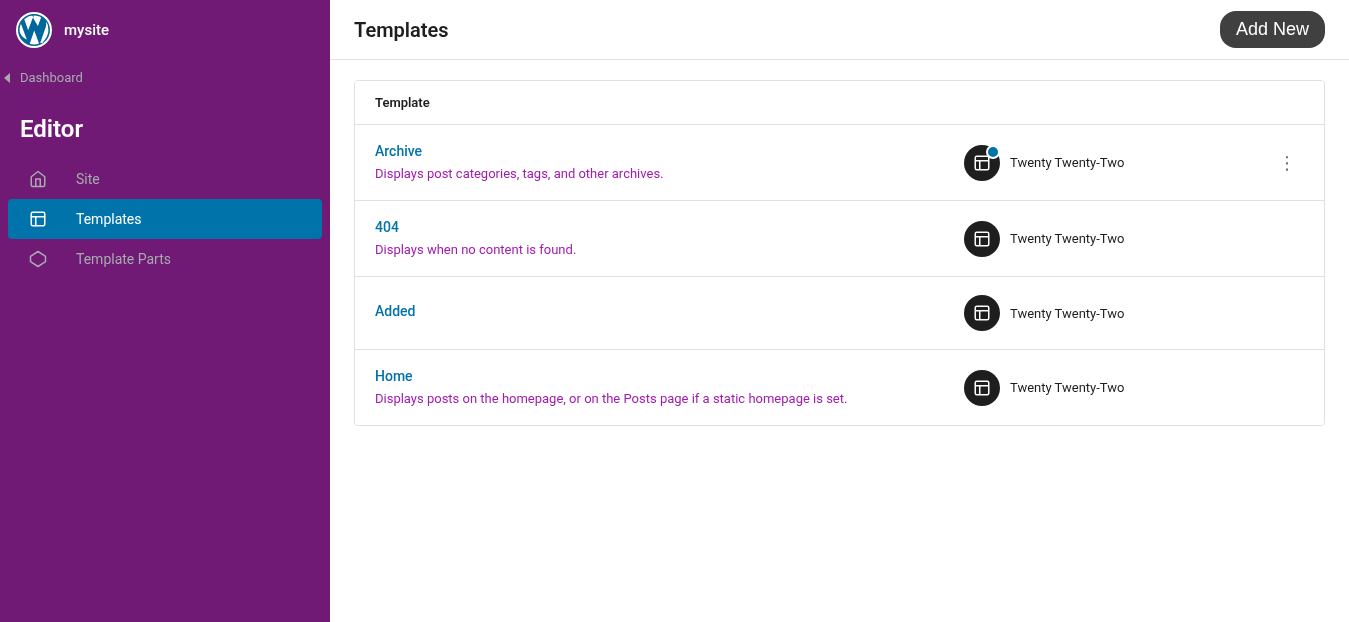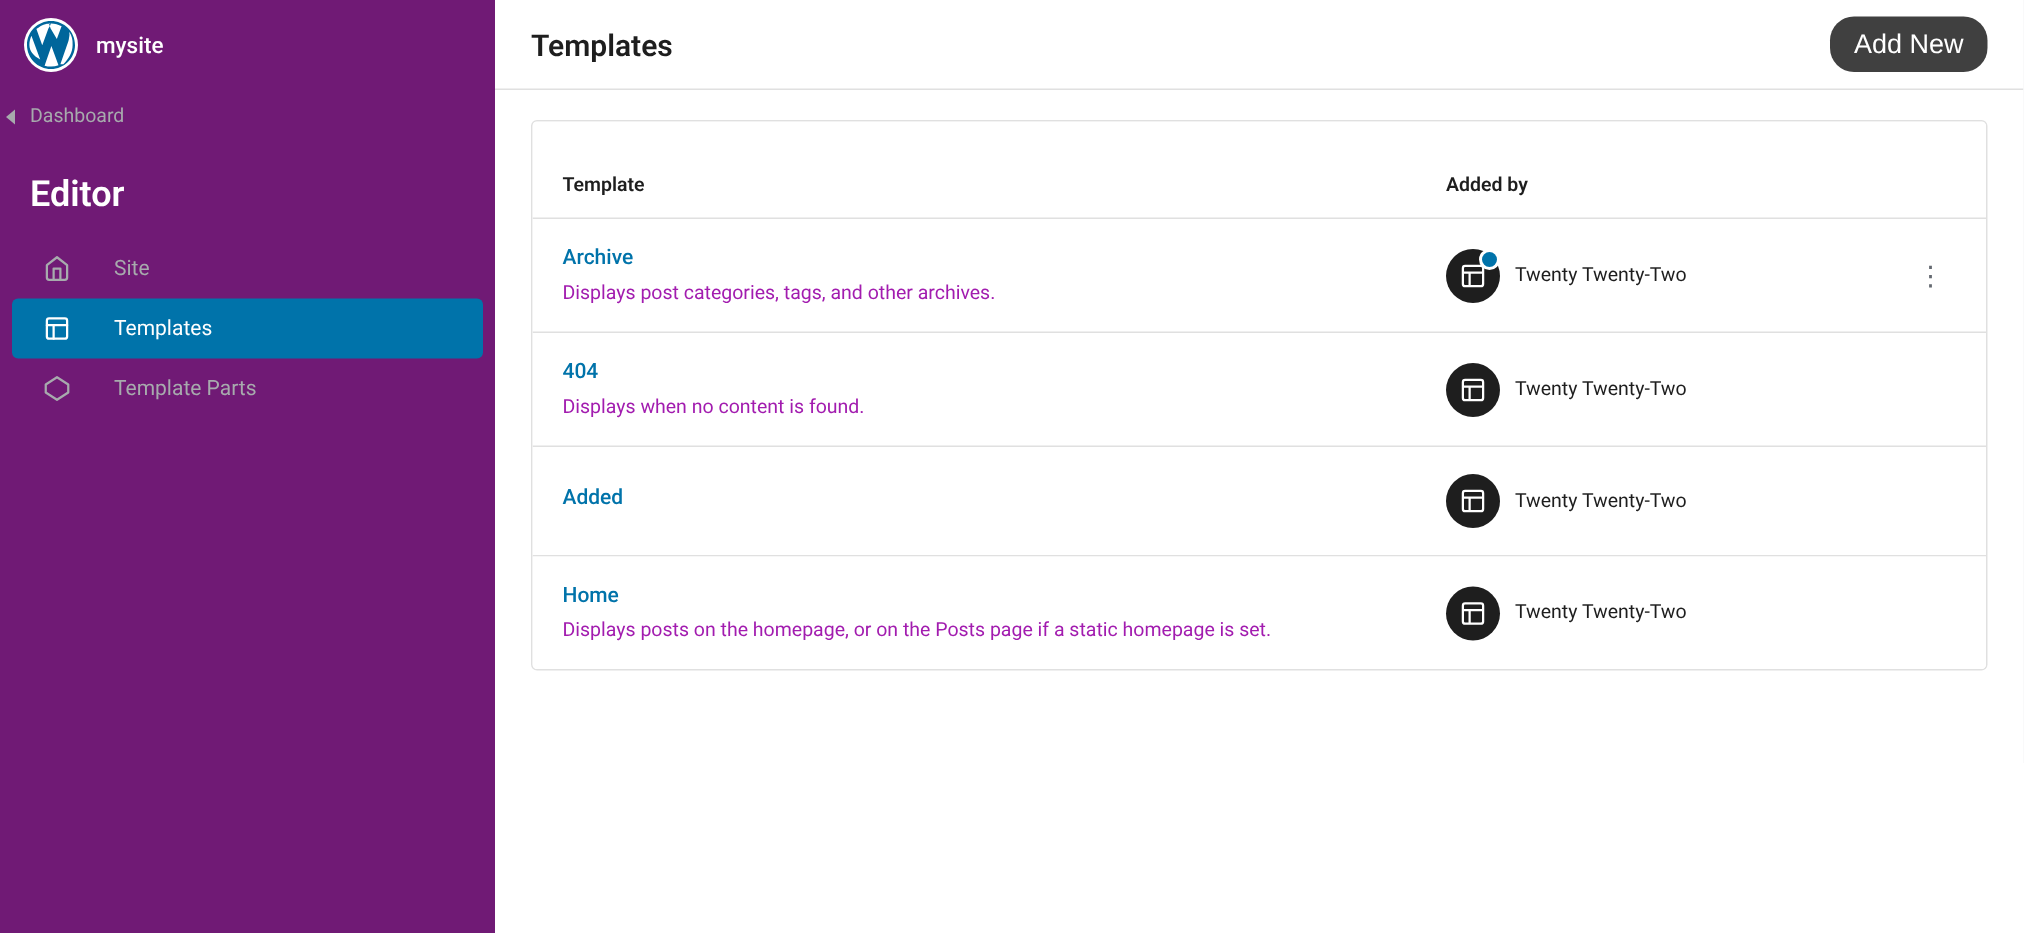--- a/index.html
+++ b/index.html
@@ -132,21 +132,20 @@
       grid-template-columns: 1fr 300px 40px;
       padding: 14px 20px;
       border-bottom: 1px solid #e0e0e0;
       background: #fff;
     }
 
     .col-header {
       font-size: 13px;
       font-weight: 600;
       color: #1e1e1e;
-      margin-top: 21px;
     }
 
     .template-row {
       display: grid;
       grid-template-columns: 1fr 300px 40px;
       padding: 18px 20px;
       border-bottom: 1px solid #e0e0e0;
       align-items: center;
       background: #fff;
     }
@@ -283,21 +282,20 @@
 
 <div id="main">
   <div id="top-bar">
     <h1 class="page-title">Templates</h1>
     <button class="add-new-btn">Add New</button>
   </div>
 
   <div id="templates-table">
     <div class="table-header">
       <span class="col-header">Template</span>
-      <span class="col-header">Added by</span>
       <span></span>
     </div>
 
     <div class="template-row">
       <div>
         <a class="template-name-link">Archive</a>
         <span class="template-desc">Displays post categories, tags, and other archives.</span>
       </div>
       <div class="added-by">
         <div class="theme-icon has-dot">

